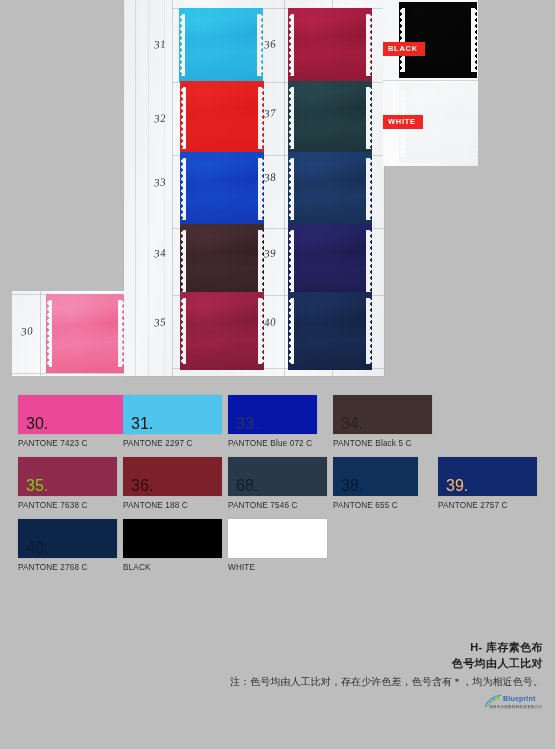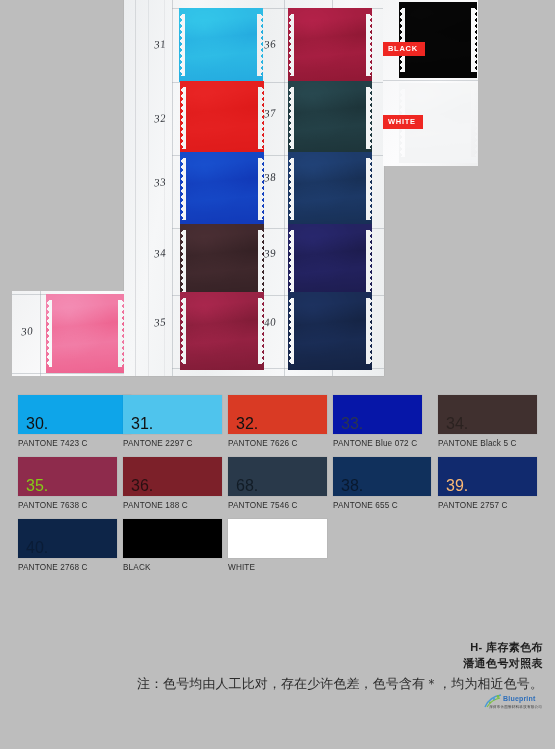--- a/index.html
+++ b/index.html
@@ -83,21 +83,21 @@
     font-family:"Liberation Sans",sans-serif;
   }
   .chip-label{
     font-size:8.2px;color:#2d2d2d;margin-top:5px;letter-spacing:.15px;
     font-family:"Liberation Sans",sans-serif;white-space:nowrap;
   }
 
   
   #footer{position:absolute;right:12px;top:640px;width:543px;text-align:right;}
   .f-title{font-size:11px;font-weight:bold;color:#1d1d1d;line-height:1.45;letter-spacing:.4px;}
-  .f-note{font-size:13px;color:#2b2b2b;margin-top:3px;letter-spacing:.1px;}
+  .f-note{font-size:10px;color:#2b2b2b;margin-top:3px;letter-spacing:.1px;}
   #logo{position:absolute;right:10px;top:694px;width:62px;height:20px;}
   #logo .logo-text{
     position:absolute;left:20px;top:1px;font-size:7px;font-weight:bold;
     color:#2f6fba;letter-spacing:.2px;font-family:"Liberation Sans",sans-serif;
   }
   #logo .logo-sub{
     position:absolute;left:6px;top:11px;font-size:3.6px;color:#3b3b3b;
     letter-spacing:.2px;font-family:"Liberation Sans",sans-serif;white-space:nowrap;
   }
 </style>
@@ -165,36 +165,30 @@
     <div class="gridline-h" style="top:80px;"></div>
     <div class="swatch-fabric" style="left:16px;top:83px;width:78px;height:80px;background:#f4f5f6;"></div>
     <div class="tag" style="left:-1px;top:42px;">BLACK</div>
     <div class="tag" style="left:-1px;top:115px;">WHITE</div>
   </div>
 </div>
 
 <div id="legend">
     <div class="legend-row">
       <div class="legend-cell" style="margin-left: 18px; margin-right: 0px;">
-        <div class="chip" style="background: #0ea5e9; width: 113px;">
+        <div class="chip" style="background: #ec4899; width: 113px;">
           <span class="num" style="color: rgb(17, 17, 17);">30.</span>
         </div>
         <div class="chip-label">PANTONE 7423 C</div>
       </div>
       <div class="legend-cell" style="margin-left: 0px; margin-right: 0px;">
         <div class="chip" style="background: rgb(79, 196, 237); width: 99px;">
           <span class="num" style="color: rgb(17, 17, 17);">31.</span>
         </div>
         <div class="chip-label">PANTONE 2297 C</div>
-      </div>
-      <div class="legend-cell" style="margin-left: 0px; margin-right: 0px;">
-        <div class="chip" style="background: rgb(217, 58, 36); width: 99px;">
-          <span class="num" style="color: rgb(17, 17, 17);">32.</span>
-        </div>
-        <div class="chip-label">PANTONE 7626 C</div>
       </div>
       <div class="legend-cell" style="margin-left: 0px; margin-right: 0px;">
         <div class="chip" style="background: rgb(6, 22, 168); width: 89px;">
           <span class="num" style="color: rgb(42, 53, 80);">33.</span>
         </div>
         <div class="chip-label">PANTONE Blue 072 C</div>
       </div>
       <div class="legend-cell" style="margin-left: 0px; margin-right: 0px;">
         <div class="chip" style="background: rgb(64, 48, 47); width: 99px;">
           <span class="num" style="color: rgb(43, 34, 32);">34.</span>
@@ -215,21 +209,21 @@
         </div>
         <div class="chip-label">PANTONE 188 C</div>
       </div>
       <div class="legend-cell" style="margin-left: 0px; margin-right: 0px;">
         <div class="chip" style="background: rgb(41, 57, 74); width: 99px;">
           <span class="num" style="color: rgb(18, 28, 38);">68.</span>
         </div>
         <div class="chip-label">PANTONE 7546 C</div>
       </div>
       <div class="legend-cell" style="margin-left: 0px; margin-right: 0px;">
-        <div class="chip" style="background: rgb(16, 48, 92); width: 98px;">
+        <div class="chip" style="background: rgb(16, 48, 92); width: 85px;">
           <span class="num" style="color: rgb(9, 25, 47);">38.</span>
         </div>
         <div class="chip-label">PANTONE 655 C</div>
       </div>
       <div class="legend-cell" style="margin-left: 0px; margin-right: 0px;">
         <div class="chip" style="background: rgb(17, 42, 110); width: 99px;">
           <span class="num" style="color: #fdba74;">39.</span>
         </div>
         <div class="chip-label">PANTONE 2757 C</div>
       </div>
@@ -247,21 +241,21 @@
       </div>
       <div class="legend-cell" style="margin-left: 0px; margin-right: 0px;">
         <div class="chip" style="background: rgb(255, 255, 255); width: 99px;"></div>
         <div class="chip-label">WHITE</div>
       </div>
     </div>
   </div>
 
 <div id="footer">
   <div class="f-title">H- 库存素色布</div>
-  <div class="f-title">潘通色号对照表</div>
+  <div class="f-title">色号均由人工比对</div>
   <div class="f-note">注：色号均由人工比对，存在少许色差，色号含有＊，均为相近色号。</div>
 </div>
 
 <div id="logo">
   <svg width="20" height="15" viewBox="0 0 20 15">
     <path d="M2 13 C5 6 11 2 18 1" stroke="#4a9ad4" stroke-width="1.4" fill="none"></path>
     <path d="M4 13 C7 8 12 5 17 4" stroke="#7ac143" stroke-width="1.1" fill="none"></path>
     <circle cx="15" cy="2.5" r="1.4" fill="#7ac143"></circle>
     <circle cx="11" cy="5" r="1.1" fill="#4a9ad4"></circle>
     <circle cx="7" cy="8.5" r="1" fill="#7ac143"></circle>

